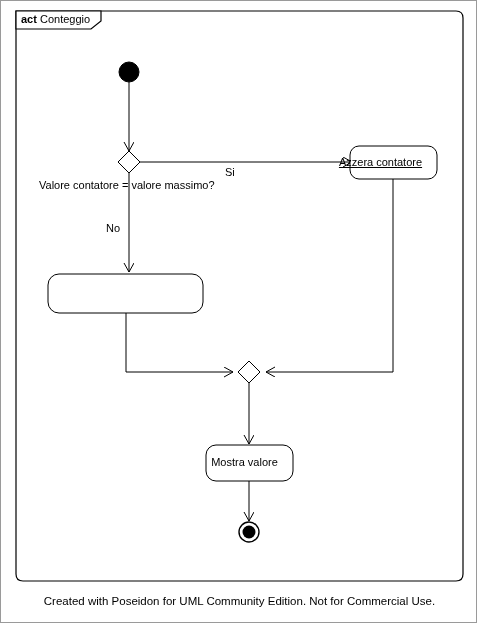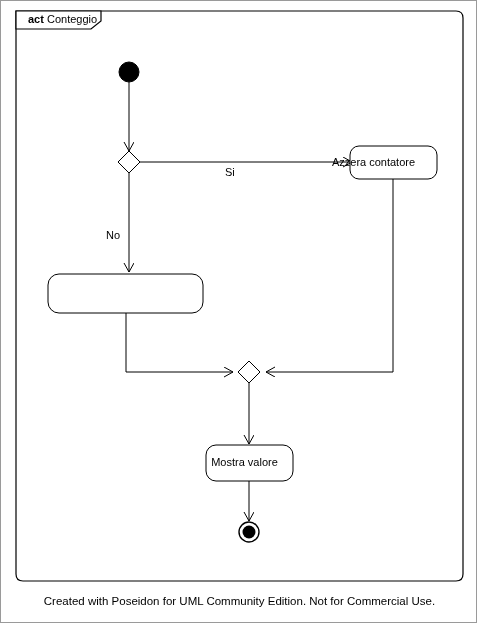--- a/index.html
+++ b/index.html
@@ -40,21 +40,20 @@
   .frame-title {
     position: absolute;
     left: 15px;
     top: 10px;
     height: 17px;
     padding: 0 14px 0 5px;
     font-size: 11px;
     line-height: 17px;
     color: #000000;
     white-space: nowrap;
-    margin-left: 7px;
   }
   .frame-title .kw {
     font-weight: bold;
   }
   .footer-text {
     position: absolute;
     left: 0;
     top: 594px;
     width: 477px;
     text-align: center;
@@ -106,25 +105,26 @@
 
     <circle cx="248" cy="531" r="10" fill="#ffffff" stroke="#000000" stroke-width="1.4"></circle>
     <circle cx="248" cy="531" r="6.5" fill="#000000" stroke="none"></circle>
   </svg>
 
   <div class="frame-title">
     <span class="kw">act</span>
     <span>Conteggio</span>
   </div>
 
+  <div class="dg-label" style="left:38px; top:178px;">Valore contatore = valore massimo?</div>
 
   <div class="dg-label" style="left:224px; top:165px;">Si</div>
 
-  <div class="dg-label" style="left:105px; top:228px;text-align:right;">No</div>
+  <div class="dg-label" style="left:105px; top:221px;text-align:right;">No</div>
 
-  <div class="dg-label node-label" style="left:329px; top:155px; width:87px;">Azzera contatore</div>
+  <div class="dg-label node-label" style="left:336px; top:155px; width:87px;text-decoration:underline;">Azzera contatore</div>
 
 
   <div class="dg-label node-label" style="left:205px; top:455px; width:77px;">Mostra valore</div>
 
   <div class="footer-text">Created with Poseidon for UML Community Edition. Not for Commercial Use.</div>
 
 </div>
 
 </body></html>

